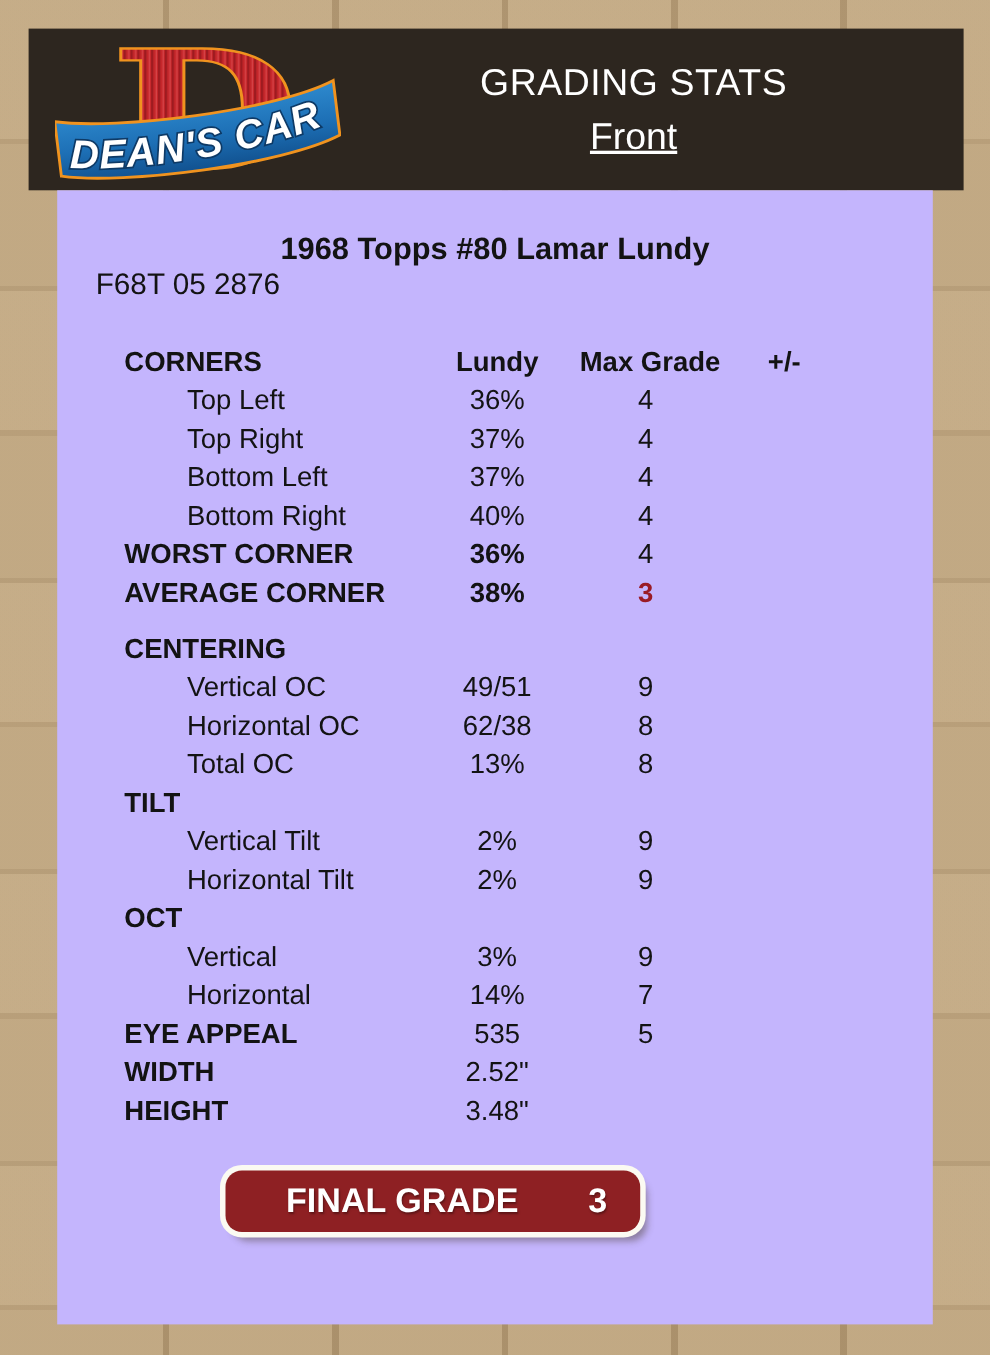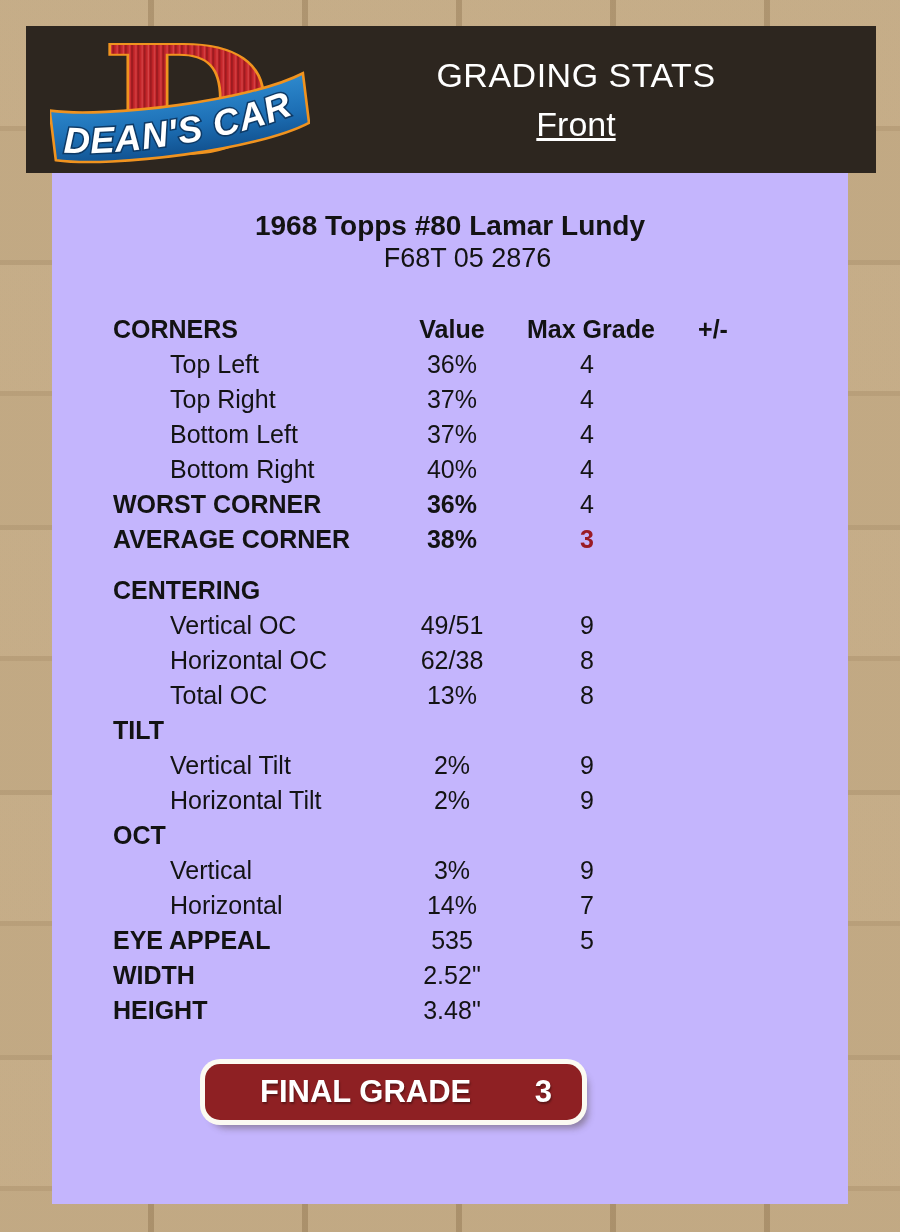--- a/index.html
+++ b/index.html
@@ -24,21 +24,21 @@
   }
   .header-title{font-size:34px;line-height:46px;margin-top:26px;letter-spacing:0.5px;}
   .header-subtitle{font-size:34px;line-height:38px;margin-top:7px;text-decoration:underline;}
 
   
   .card{
     position:absolute;left:52px;top:173px;width:796px;height:1031px;
     background:#c4b5fd;
   }
   .card-title{padding-top:38px;text-align:center;font-size:28px;font-weight:bold;line-height:30px;}
-  .card-subtitle{text-align:center;font-size:27px;line-height:34px;padding-left:35px;}
+  .card-subtitle{font-size:27px;line-height:34px;padding-left:35px;}
 
   
   .stats-table{margin-top:37px;padding-left:44px;margin-left:17px;}
   .trow{
     display:grid;grid-template-columns:264px 150px 120px 132px;
     height:35px;line-height:35px;font-size:25px;
   }
   .cell{white-space:nowrap;}
   .cell-value,.cell-grade,.cell-pm{text-align:center;}
   .thead .cell{font-weight:bold;}
@@ -96,21 +96,21 @@
   </div>
 </div>
 
 <div class="card">
   <div class="card-title">1968 Topps #80 Lamar Lundy</div>
   <div class="card-subtitle">F68T 05 2876</div>
 
   <div class="stats-table" id="stats-table">
       <div class="trow thead">
         <span class="cell cell-label">CORNERS</span>
-        <span class="cell cell-value">Value</span>
+        <span class="cell cell-value">Lundy</span>
         <span class="cell cell-grade">Max Grade</span>
         <span class="cell cell-pm">+/-</span>
       </div>
       <div class="trow indent">
         <span class="cell cell-label">Top Left</span>
         <span class="cell cell-value">36%</span>
         <span class="cell cell-grade">4</span>
         <span class="cell cell-pm"></span>
       </div>
       <div class="trow indent">

